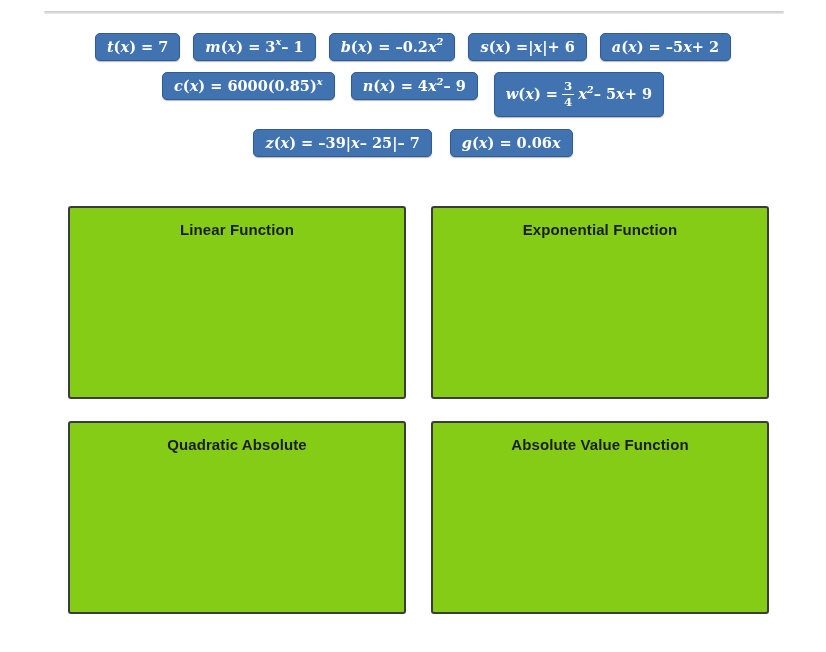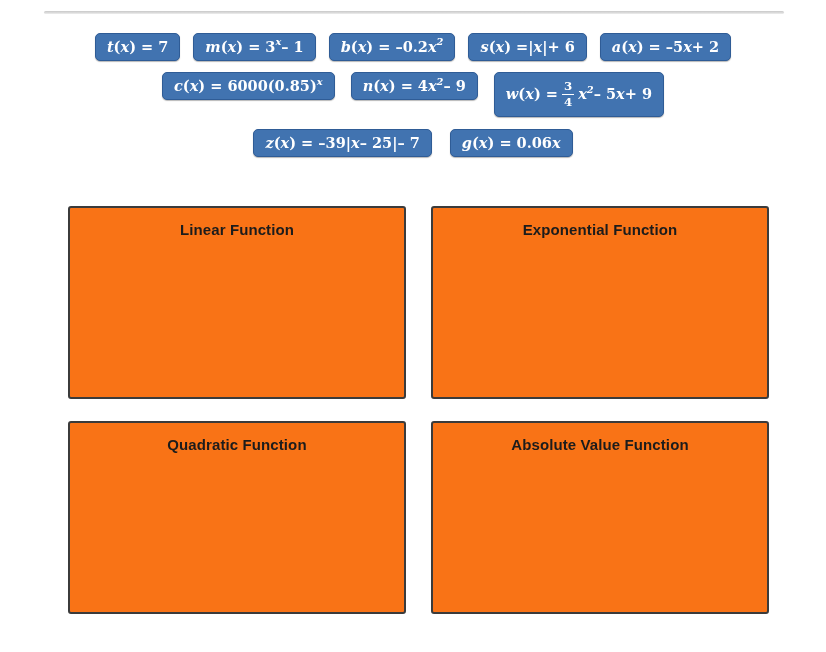--- a/index.html
+++ b/index.html
@@ -96,21 +96,21 @@
     width: 715px;
   }
   .box-row {
     display: flex;
     gap: 25px;
   }
   .box-row.second { margin-top: 22px; }
   .drop-box {
     width: 338px;
     height: 193px;
-    background: #f97316;
+    background: #84cc16;
     border: 2px solid #3b3b3b;
     border-radius: 3px;
     box-sizing: border-box;
     padding-top: 13px;
     position: relative;
   }
   .box-title {
     text-align: center;
     font-family: "Liberation Sans", sans-serif;
     font-size: 15px;
@@ -274,21 +274,21 @@
       <div class="drop-area"></div>
     </div>
     <div class="drop-box">
       <div class="box-title">Exponential Function</div>
       <div class="drop-area"></div>
     </div>
   </div>
 
   <div class="box-row second">
     <div class="drop-box">
-      <div class="box-title">Quadratic Function</div>
+      <div class="box-title">Quadratic Absolute</div>
       <div class="drop-area"></div>
     </div>
     <div class="drop-box">
       <div class="box-title">Absolute Value Function</div>
       <div class="drop-area"></div>
     </div>
   </div>
 
 </div>
 

